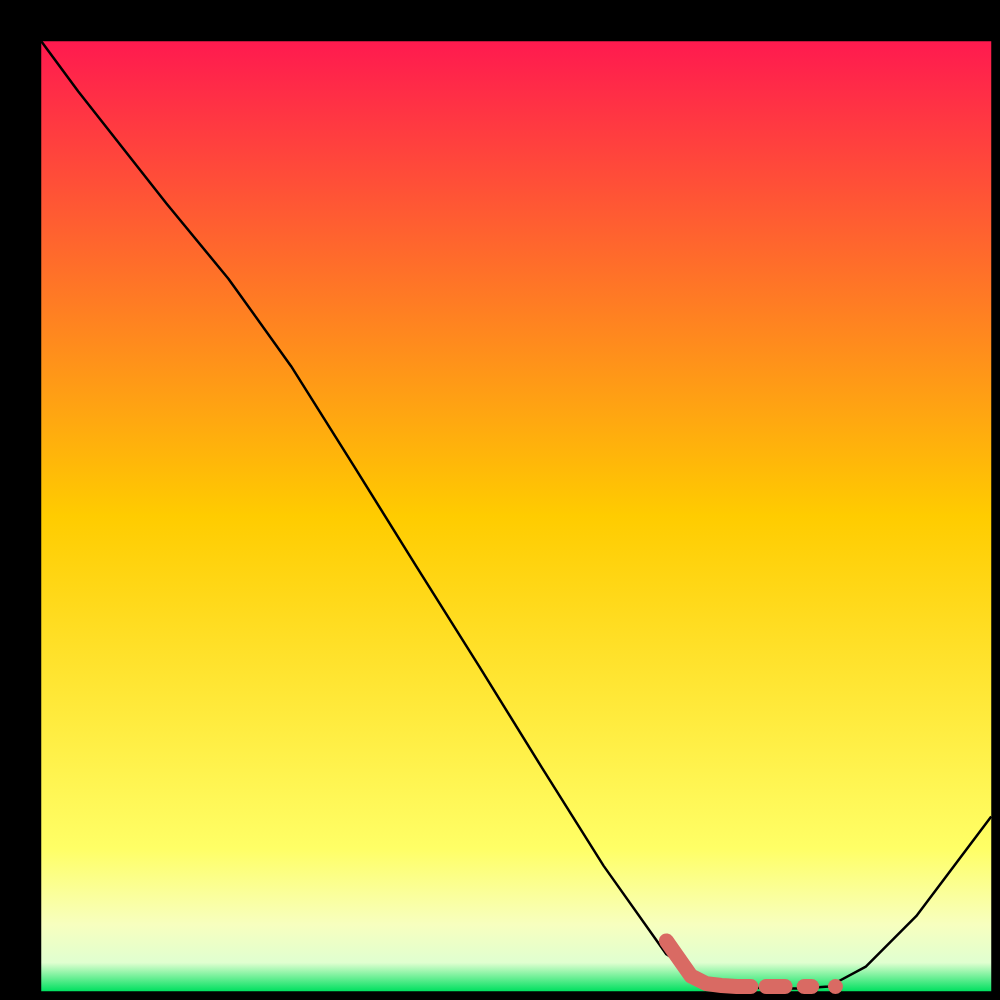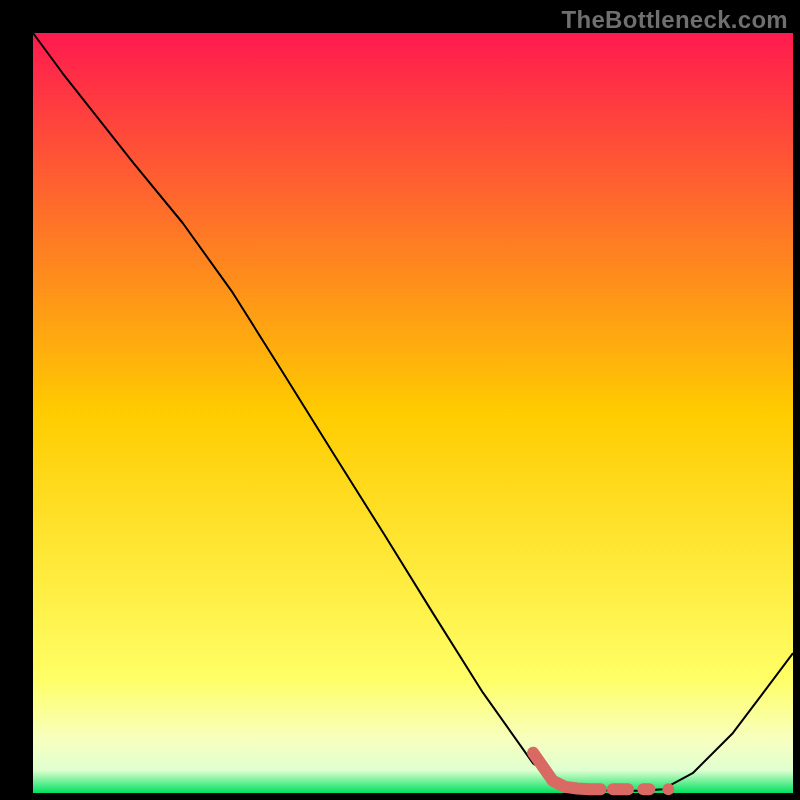--- a/index.html
+++ b/index.html
@@ -46,14 +46,13 @@
         </linearGradient>
       </defs>
       <rect x="0" y="0" width="800" height="800" fill="#000"></rect>
       <rect x="33" y="33" width="760" height="760" fill="url(#bg-grad)"></rect>
       <polyline points="33,33 62.64,73.27999999999997 133.32,162.95999999999992 182.72,223 232.88,292.9200000000001 283.03999999999996,372.72 333.2,453.28 383.36,533.0799999999999 432.76,612.88 482.9200000000001,692.68 533.0799999999999,763.36 565,783.12 589.3199999999999,789.2 612.88,790.72 641,790.72 663.0400000000001,789.2 692.68,773.24 732.9599999999999,732.96 763.36,692.68 793,653.16" fill="none" stroke="#000000" stroke-width="2" stroke-linejoin="round"></polyline>
       <polyline points="533.0799999999999,752.72 552.84,780.84 565,786.92 577.16,788.44 589.3199999999999,789.2 600.72,789.2" fill="none" stroke="#d96a63" stroke-width="12" stroke-linecap="round" stroke-linejoin="round"></polyline>
       <line x1="612.88" y1="789.2" x2="628.0799999999999" y2="789.2" stroke="#d96a63" stroke-width="12" stroke-linecap="round"></line>
       <line x1="643.28" y1="789.2" x2="649.3599999999999" y2="789.2" stroke="#d96a63" stroke-width="12" stroke-linecap="round"></line>
       <circle cx="668.36" cy="789.2" r="6" fill="#d96a63"></circle>
     </svg>
-  <div class="watermark">TheBottleneck.com</div>
 </div>
 
 </body></html>

